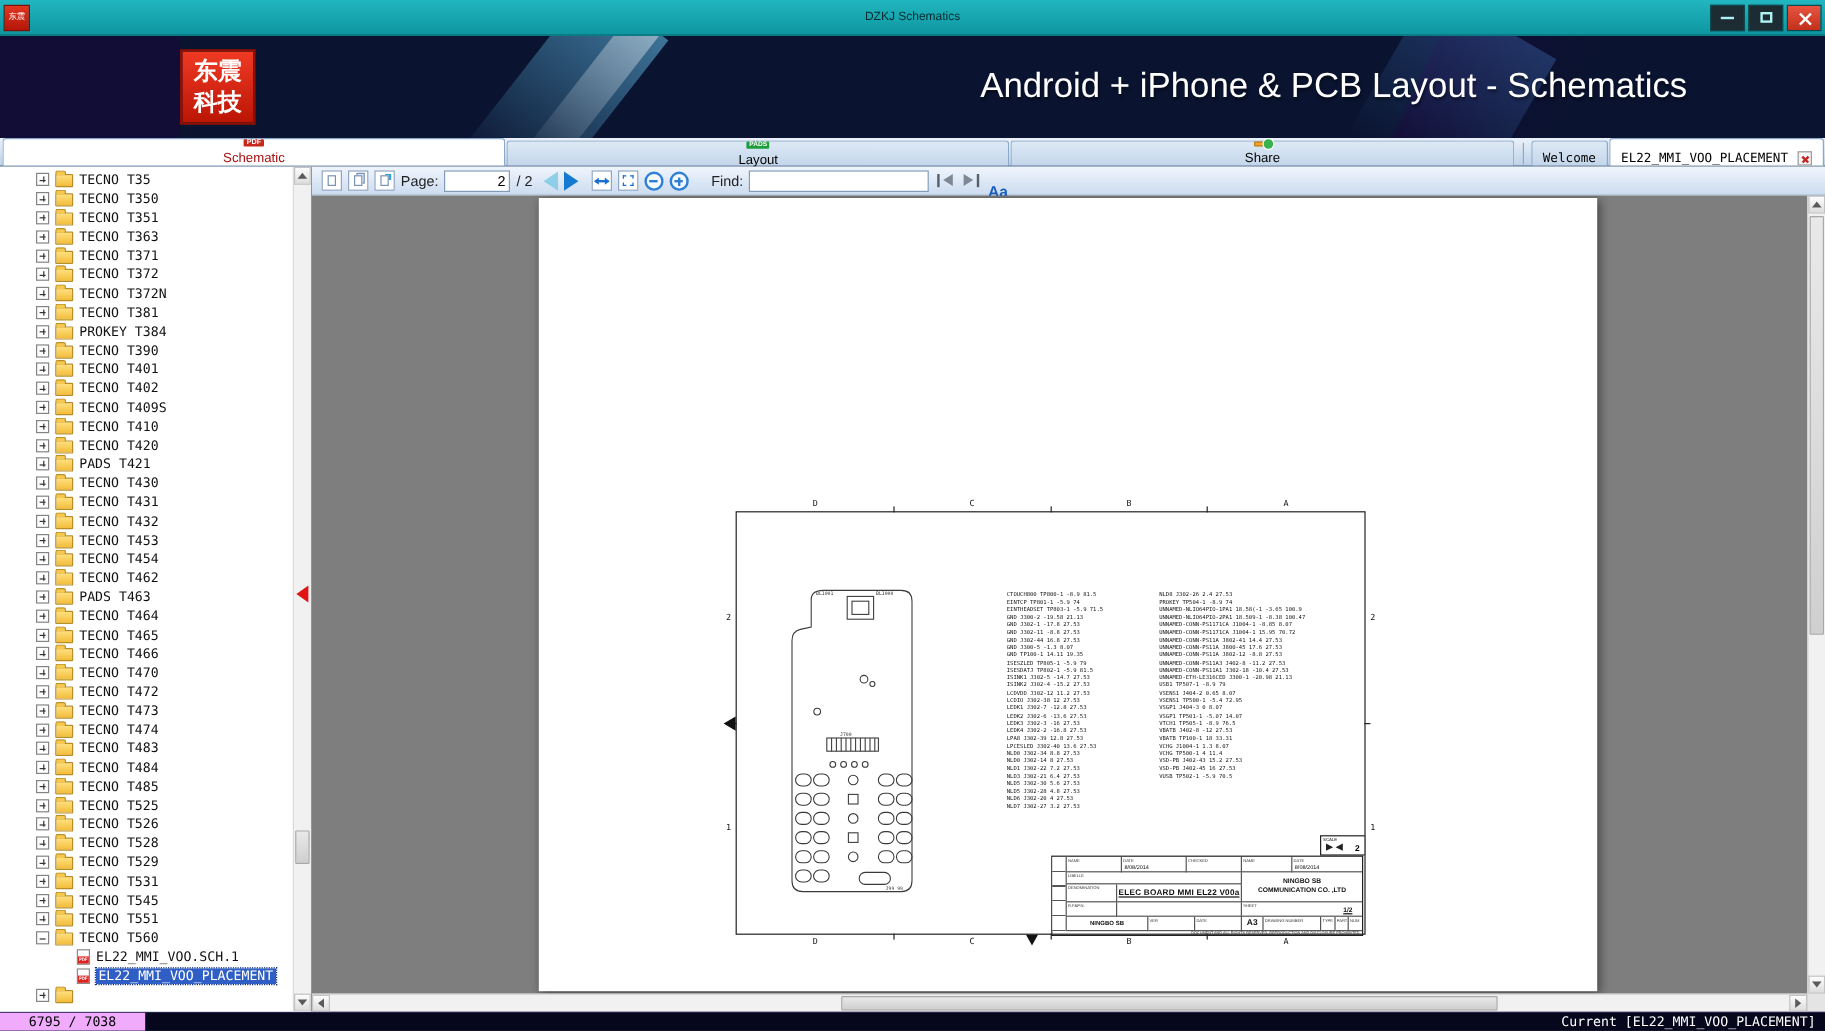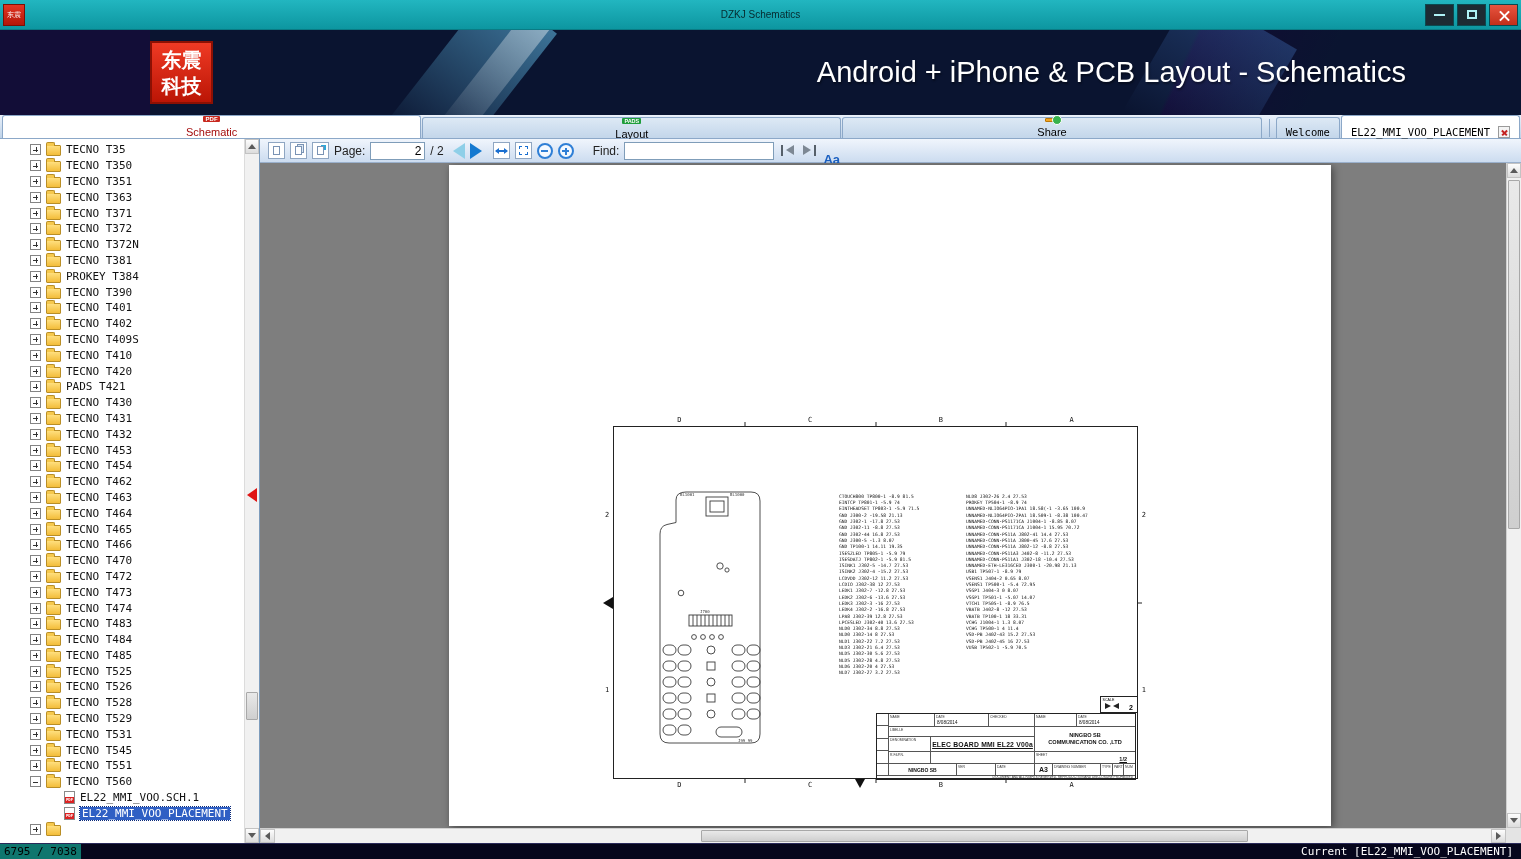--- a/index.html
+++ b/index.html
@@ -192,21 +192,21 @@
   .tb-scale .lbl { position:absolute; left:1.5px; top:1px; font-size:3.6px; }
   .tb-scale .val { position:absolute; right:4px; bottom:1px; font-size:7px; font-weight:bold; }
   .tb-scale .sym { position:absolute; left:4px; bottom:3px; width:0; height:0;
             border-top:3px solid transparent; border-bottom:3px solid transparent; border-left:6px solid #222; }
   .tb-scale .sym::after { content:""; position:absolute; left:2px; top:-3px; width:0; height:0;
             border-top:3px solid transparent; border-bottom:3px solid transparent; border-right:6px solid #222; }
 
   
   .statusbar { height:16px; flex:none; background:#06061c; border-top:1px solid #2a2a5a;
                display:flex; align-items:center; font-size:11px; }
-  .status-left { background:#0f766e; color:#000; height:100%; display:flex; align-items:center; padding:0 4px;
+  .status-left { background:#f0abfc; color:#000; height:100%; display:flex; align-items:center; padding:0 24px;
                font-family:"DejaVu Sans Mono",monospace; font-size:11px; }
   .status-right { margin-left:auto; color:#fff; padding-right:8px; font-family:"DejaVu Sans Mono",monospace; font-size:11px; }
 </style>
 </head>
 <body>
 
 <div class="window">
 
   <div class="titlebar">
     <div class="tb-logo">
@@ -400,21 +400,21 @@
 
             <div class="tree-row">
               <span class="expander plus"></span>
               <span class="folder-ic"></span>
               <span class="tree-label">TECNO T462</span>
             </div>
 
             <div class="tree-row">
               <span class="expander plus"></span>
               <span class="folder-ic"></span>
-              <span class="tree-label">TECNO T463</span>
+              <span class="tree-label">PADS T463</span>
             </div>
 
             <div class="tree-row">
               <span class="expander plus"></span>
               <span class="folder-ic"></span>
               <span class="tree-label">TECNO T464</span>
             </div>
 
             <div class="tree-row">
               <span class="expander plus"></span>

